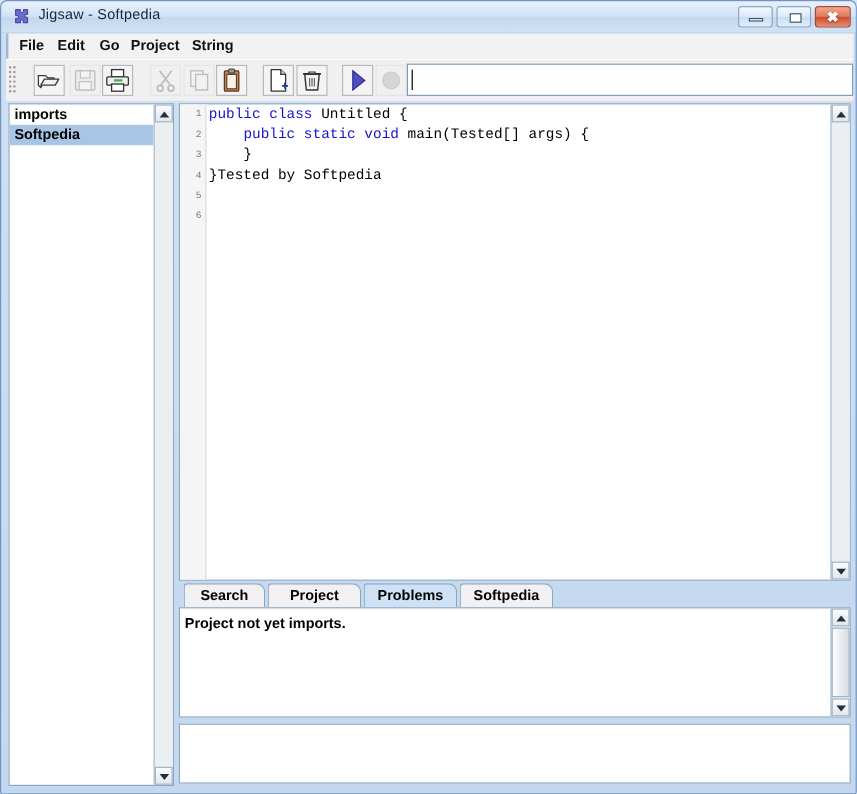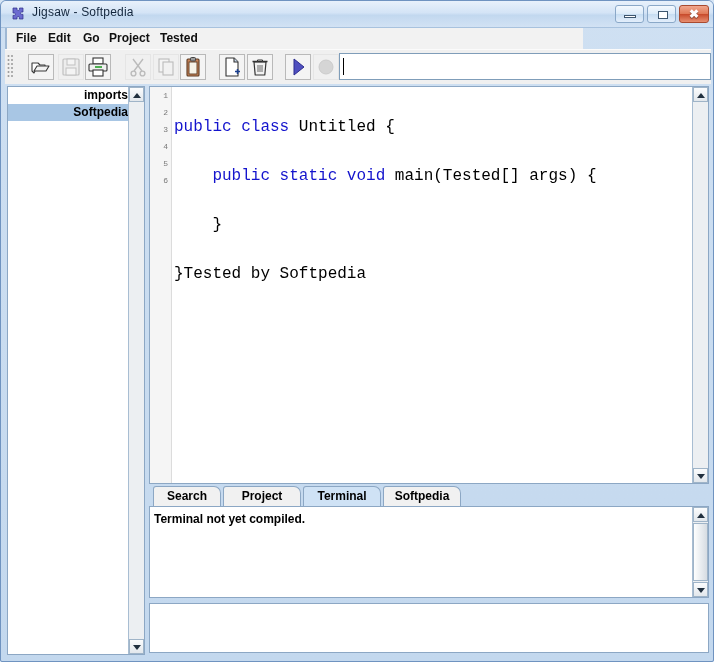--- a/index.html
+++ b/index.html
@@ -73,21 +73,21 @@
     position: absolute; left: 0; top: 0; width: 100%; height: 100%;
     display: flex; align-items: center; justify-content: center;
     color: #fff; font-size: 12px; font-weight: bold;
     font-family: "Liberation Sans", sans-serif;
     text-shadow: 0 1px 1px rgba(0,0,0,.45);
   }
 
   
   #menubar {
     position: absolute; left: 4px; top: 27px;
-    width: 578px; height: 21px;
+    width: 706px; height: 21px;
     background: #f2f2f2;
     border-left: 2px solid #9fb8d4;
     box-sizing: border-box;
   }
   .menu-item {
     position: absolute; top: 3px;
     font-size: 12px; font-weight: bold; color: #101010;
     padding: 0 5px;
     white-space: nowrap;
   }
@@ -134,21 +134,20 @@
     background: #ffffff;
     border: 1px solid #8ca7c4;
     box-sizing: border-box;
   }
   .tree-row {
     position: relative;
     height: 17px; line-height: 17px;
     font-size: 12px; font-weight: bold; color: #000;
     padding-left: 4px;
     white-space: nowrap;
-    text-align: right;
   }
   .tree-row.selected { background: #a8c6e4; }
 
   
   .sbar {
     position: absolute;
     width: 16px;
     background: #eceff2;
     border-left: 1px solid #a8bdd2;
     box-sizing: border-box;
@@ -196,25 +195,24 @@
     font-size: 8px; color: #7a7a7a;
     text-align: right; padding-right: 3px;
     font-family: "Liberation Mono", monospace;
   }
   #code {
     position: absolute; left: 24px; top: 0;
     width: 512px;
   }
   .cline {
     height: 17px; line-height: 17px;
-    font-size: 16px;
+    font-size: 12px;
     font-family: "Liberation Mono", monospace;
     white-space: pre;
     color: #000;
-    margin-top: 32px;
   }
   .kw  { color: #1414cd; }
   .cmt { color: #1a9a1a; }
   .pln { color: #000000; }
 
   
   #tabstrip {
     position: absolute; left: 148px; top: 485px;
     width: 560px; height: 20px;
   }
@@ -273,21 +271,21 @@
     <div class="winbtn" id="btn-close">
       <div class="glyph-close">✖</div>
     </div>
   </div>
 
   <div id="menubar">
     <div class="menu-item" style="left:4px">File</div>
     <div class="menu-item" style="left:36px">Edit</div>
     <div class="menu-item" style="left:71px">Go</div>
     <div class="menu-item" style="left:97px">Project</div>
-    <div class="menu-item" style="left:148px">Tested</div>
+    <div class="menu-item" style="left:148px">String</div>
   </div>
 
   <div id="toolbar">
 
     <svg id="grip" viewBox="0 0 7 26">
       <g fill="#9a9a9a">
         <circle cx="1.5" cy="2" r="1"></circle>
           <circle cx="5" cy="2" r="1"></circle>
         <circle cx="1.5" cy="6" r="1"></circle>
           <circle cx="5" cy="6" r="1"></circle>
@@ -420,26 +418,26 @@
       </div>
       <div class="sbtn" style="bottom:0;">
         <span class="arw dn"></span>
       </div>
     </div>
   </div>
 
   <div id="tabstrip">
     <div class="tab" style="left:4px;width:68px">Search</div>
     <div class="tab" style="left:74px;width:78px">Project</div>
-    <div class="tab active" style="left:154px;width:78px">Terminal</div>
+    <div class="tab active" style="left:154px;width:78px">Problems</div>
     <div class="tab" style="left:234px;width:78px">Softpedia</div>
   </div>
 
   <div id="problems-pane">
-    <div id="problems-text">Terminal not yet compiled.</div>
+    <div id="problems-text">Project not yet imports.</div>
     <div class="sbar" style="right:0;top:0;height:100%;">
       <div class="sbtn" style="top:0;">
         <span class="arw up"></span>
       </div>
       <div class="sthumb" style="top:16px;height:58px;"></div>
       <div class="sbtn" style="bottom:0;">
         <span class="arw dn"></span>
       </div>
     </div>
   </div>

